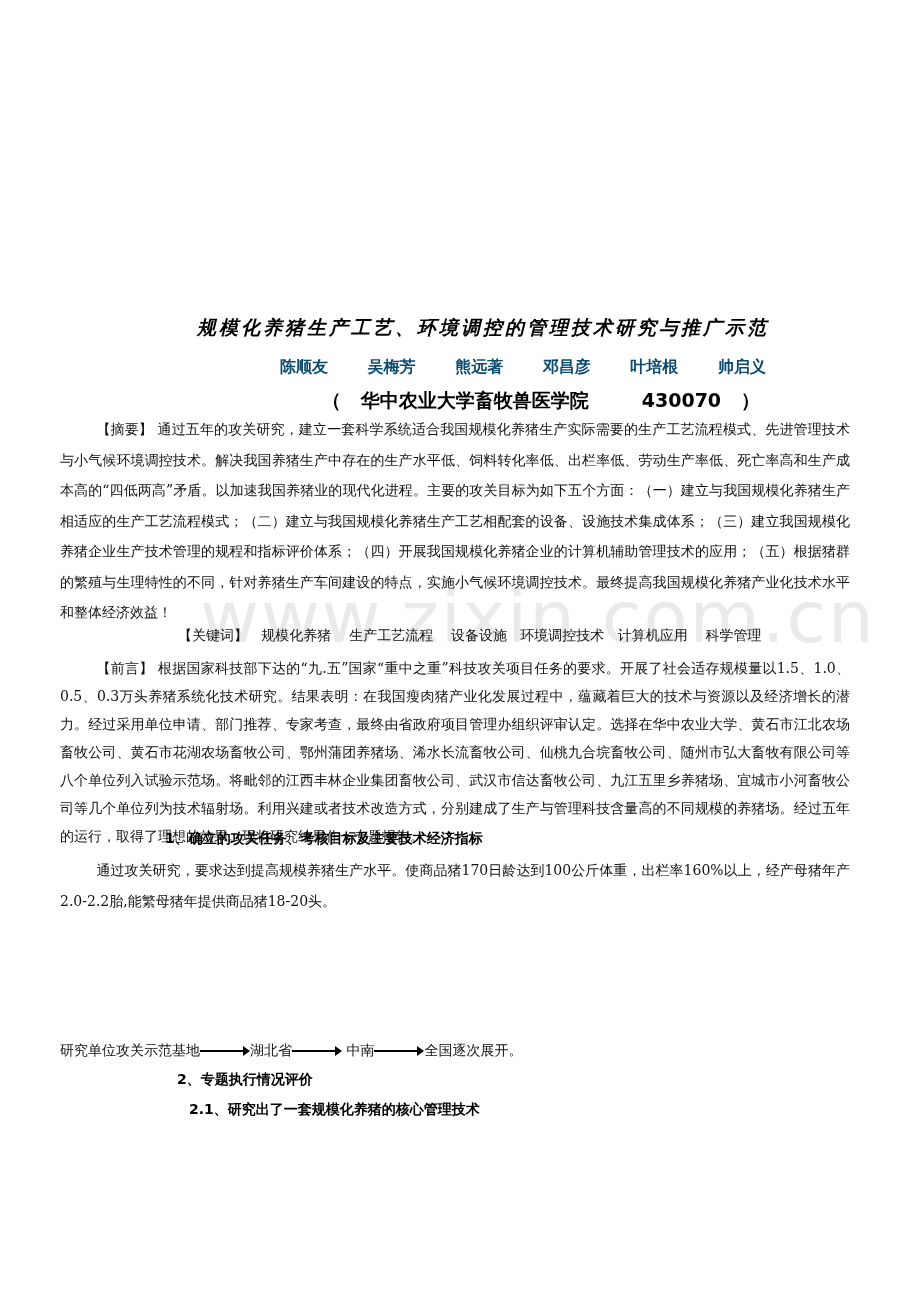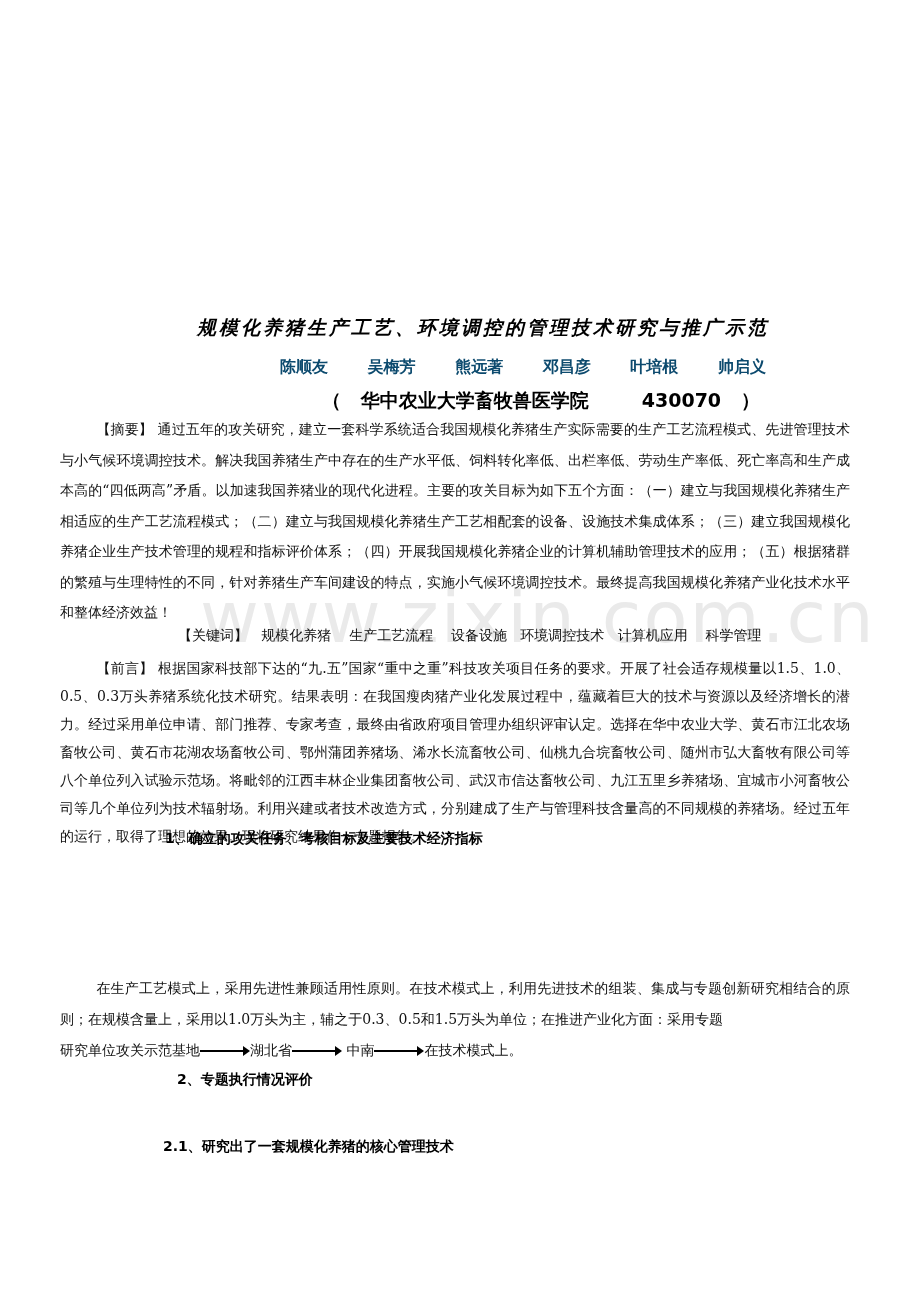--- a/index.html
+++ b/index.html
@@ -51,26 +51,26 @@
   <div class="affil">（   华中农业大学畜牧兽医学院        430070   ）</div>
 
   <div class="para" style="top:414px;">【摘要】 通过五年的攻关研究，建立一套科学系统适合我国规模化养猪生产实际需要的生产工艺流程模式、先进管理技术与小气候环境调控技术。解决我国养猪生产中存在的生产水平低、饲料转化率低、出栏率低、劳动生产率低、死亡率高和生产成本高的“四低两高”矛盾。以加速我国养猪业的现代化进程。主要的攻关目标为如下五个方面：（一）建立与我国规模化养猪生产相适应的生产工艺流程模式；（二）建立与我国规模化养猪生产工艺相配套的设备、设施技术集成体系；（三）建立我国规模化养猪企业生产技术管理的规程和指标评价体系；（四）开展我国规模化养猪企业的计算机辅助管理技术的应用；（五）根据猪群的繁殖与生理特性的不同，针对养猪生产车间建设的特点，实施小气候环境调控技术。最终提高我国规模化养猪产业化技术水平和整体经济效益！</div>
 
   <div class="kw">【关键词】   规模化养猪    生产工艺流程    设备设施   环境调控技术   计算机应用    科学管理</div>
 
   <div class="para tight" style="top:654px;">【前言】   根据国家科技部下达的“九.五”国家“重中之重”科技攻关项目任务的要求。开展了社会适存规模量以1.5、1.0、0.5、0.3万头养猪系统化技术研究。结果表明：在我国瘦肉猪产业化发展过程中，蕴藏着巨大的技术与资源以及经济增长的潜力。经过采用单位申请、部门推荐、专家考查，最终由省政府项目管理办组织评审认定。选择在华中农业大学、黄石市江北农场畜牧公司、黄石市花湖农场畜牧公司、鄂州蒲团养猪场、浠水长流畜牧公司、仙桃九合垸畜牧公司、随州市弘大畜牧有限公司等八个单位列入试验示范场。将毗邻的江西丰林企业集团畜牧公司、武汉市信达畜牧公司、九江五里乡养猪场、宜城市小河畜牧公司等几个单位列为技术辐射场。利用兴建或者技术改造方式，分别建成了生产与管理科技含量高的不同规模的养猪场。经过五年的运行，取得了理想的效果。现将研究结果作一专题报告。</div>
 
   <div class="h1" style="top:830px;">1、确立的攻关任务、考核目标及主要技术经济指标</div>
 
+  <div class="para" style="top:855px; line-height:31px;">通过攻关研究，要求达到提高规模养猪生产水平。使商品猪170日龄达到100公斤体重，出栏率160%以上，经产母猪年产2.0-2.2胎,能繁母猪年提供商品猪18-20头。</div>
 
 
-  <div class="para" style="top:973px; line-height:31px;">在生产工艺模式上，采用先进性兼顾适用性原则。在技术模式上，利用先进技术的组装、集成与专题创新研究相结合的原则；在规模含量上，采用以1.0万头为主，辅之于0.3、0.5和1.5万头为单位；在推进产业化方面：采用专题</div>
 
   <div class="para noindent" style="top:1035px; line-height:31px;">
-    <span>研究单位攻关示范基地</span><span class="arrowline"></span><span>湖北省</span><span class="arrowline"></span> <span>中南</span><span class="arrowline"></span><span>在技术模式上。</span>
+    <span>研究单位攻关示范基地</span><span class="arrowline"></span><span>湖北省</span><span class="arrowline"></span> <span>中南</span><span class="arrowline"></span><span>全国逐次展开。</span>
   </div>
 
   <div class="h1" style="top:1071px; left:177px;">2、专题执行情况评价</div>
 
-  <div class="h1" style="top:1101px; left:163px;margin-top:37px;">2.1、研究出了一套规模化养猪的核心管理技术</div>
+  <div class="h1" style="top:1101px; left:189px;">2.1、研究出了一套规模化养猪的核心管理技术</div>
 
 
 </div>
 
 </body></html>

